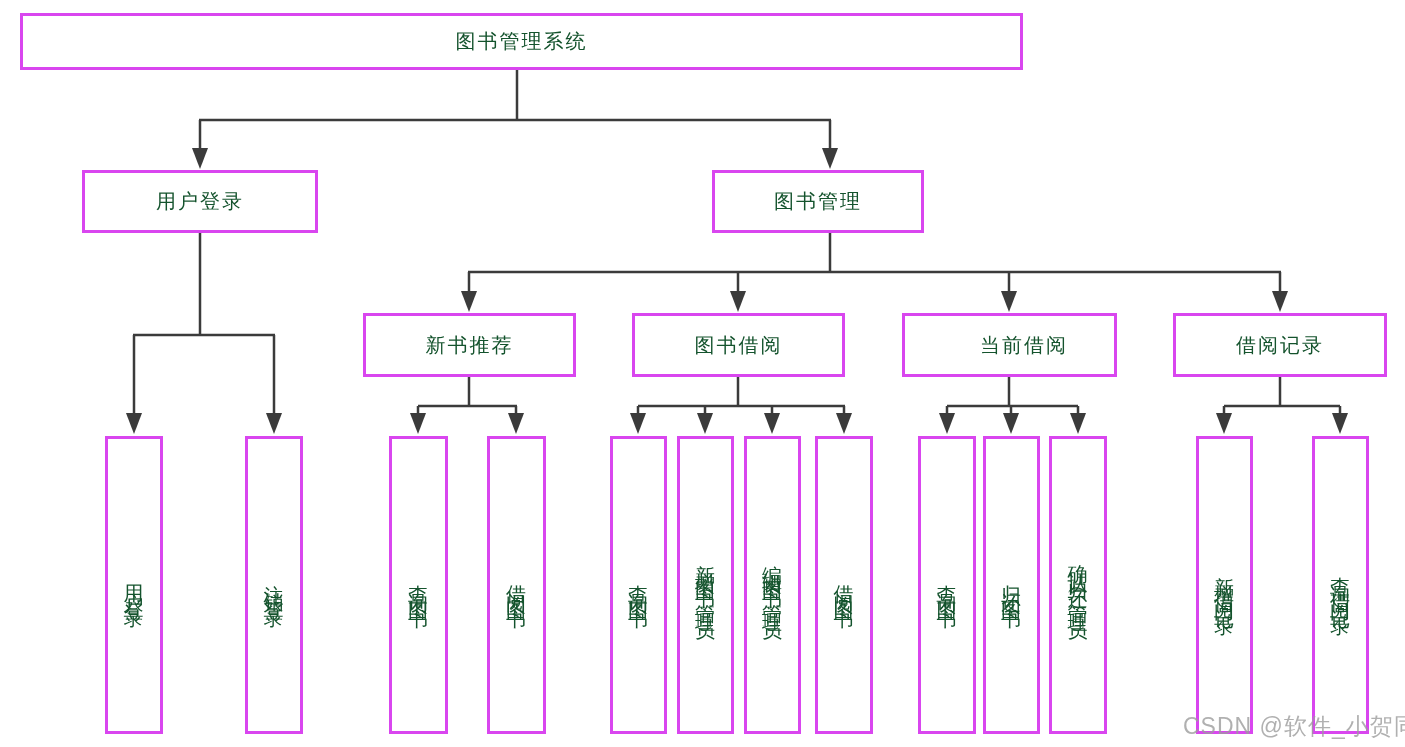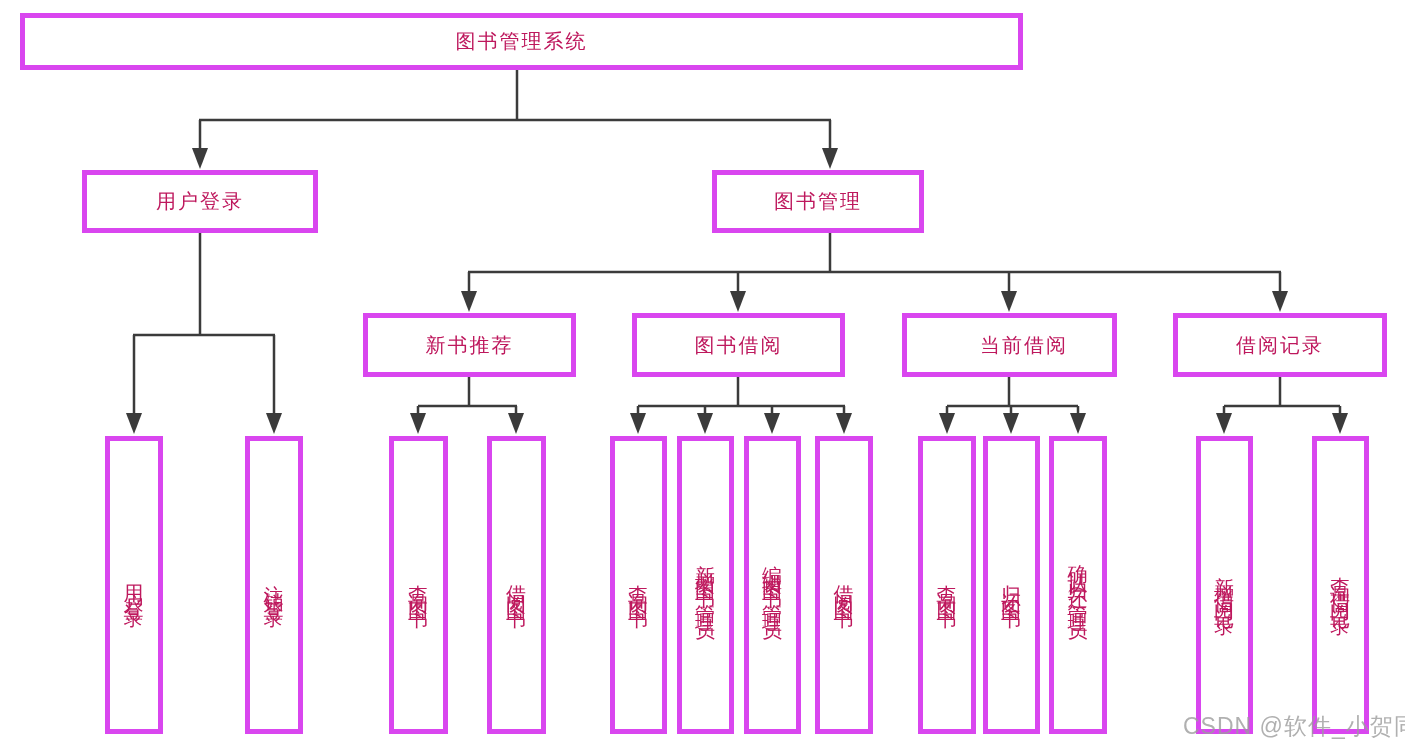--- a/index.html
+++ b/index.html
@@ -18,26 +18,26 @@
   #wires {
     position: absolute;
     left: 0;
     top: 0;
     z-index: 0;
   }
   .node {
     position: absolute;
     box-sizing: border-box;
     background: #ffffff;
-    border: 5px solid #d946ef;
+    border: 3px solid #d946ef;
     display: flex;
     align-items: center;
     justify-content: center;
     font-size: 20px;
-    color: #be185d;
+    color: #14532d;
     letter-spacing: 2px;
     z-index: 1;
     text-align: center;
   }
   .node.vertical {
     writing-mode: vertical-rl;
     letter-spacing: 8px;
     line-height: 1;
   }
   

